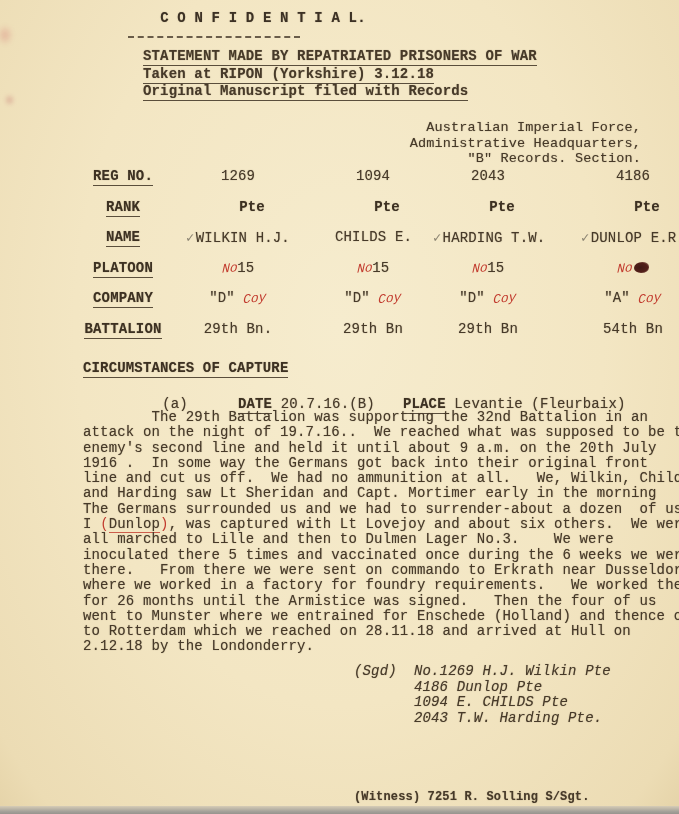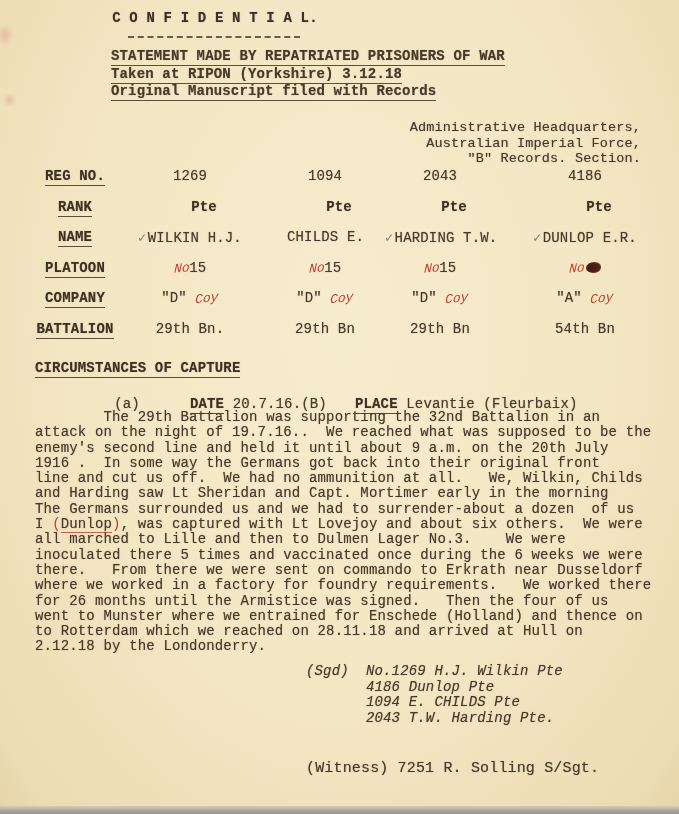--- a/index.html
+++ b/index.html
@@ -3,27 +3,27 @@
 <meta charset="utf-8">
 <style>
   html,body{margin:0;padding:0;background:#d9d2c0;}
   .page{
     position:relative;width:679px;height:814px;overflow:hidden;
     background:
       radial-gradient(ellipse at 50% 40%, #f6ecce 0%, #f3e6c3 55%, #ecdcb4 92%, #e5d3a8 100%);
     font-family:"Liberation Mono","DejaVu Sans Mono",monospace;
     color:#473a29;
   }
-  .typed{ text-shadow:0 0 1px rgba(71,57,41,0.5); letter-spacing:0.16px; }
+  .typed{ text-shadow:0 0 1px rgba(71,57,41,0.5); letter-spacing:0.16px;padding-left:48px; }
   .abs{ position:absolute; }
   .u{ border-bottom:1.6px solid rgba(62,50,35,0.85); padding-bottom:1px; }
   .bold{ font-weight:bold; color:#3d3122;margin-left:28px; }
   .title{ top:10px; left:0; width:430px; text-align:center; font-size:14px; font-weight:bold; color:#3c3124;}
   .title-rule{ top:36px; left:128px; width:172px; border-top:2.5px dashed rgba(70,58,42,0.8); height:0;}
-  .stmt-header{ top:48px; left:111px; font-size:14px; font-weight:bold; line-height:17.5px;}
+  .stmt-header{ top:48px; left:95px; font-size:14px; font-weight:bold; line-height:17.5px;}
   .address{ top:120px; right:38px; text-align:right; font-size:13.5px; line-height:15.5px;}
   .rec-table{ top:168px; left:35px; width:640px; font-size:14px;}
   .trow{ display:grid; grid-template-columns:80px 150px 120px 110px auto; height:30.5px; align-items:start;text-align:center;}
   .tlabel{ font-weight:bold; color:#3d3122; white-space:nowrap;}
   .cell{ white-space:nowrap; }
   .check{ color:#8b8472; font-weight:normal; margin-right:1px; text-shadow:none;}
   .red-hand{
     color:#c23b2e; font-style:italic; text-shadow:none; letter-spacing:0;
     display:inline-block; transform:rotate(-6deg) skewX(-8deg); font-size:13px;
   }
@@ -35,21 +35,21 @@
   .capture-h{ top:360px; left:35px; font-size:14px; font-weight:bold; color:#3d3122;}
   .capture-line{ top:380px; left:80px; font-size:14px; white-space:pre;}
   .capture-line .gap{ display:inline-block; width:22px;}
   .statement{
     top:410px; left:35px; width:644px; font-size:14px; line-height:15.3px;
     white-space:pre-wrap;
   }
   .red-ink{ color:#c23b2e; text-shadow:none;}
   .marked{ border-bottom:1px solid rgba(194,59,46,0.8); }
   .sgd{ top:664px; left:306px; font-size:14px; line-height:15.5px; white-space:pre;font-style:italic;}
-  .witness{ top:760px; left:306px; font-size:15px; white-space:pre;}
+  .witness{ top:790px; left:306px; font-size:12px; white-space:pre;font-weight:bold;}
   .bottom-edge{
     bottom:0; left:0; width:679px; height:8px;
     background:linear-gradient(#d6ccb6, #a3a099 70%, #97948e);
   }
   .stain1{ top:28px; left:0px; width:10px; height:14px; background:#d98f83; opacity:.45; filter:blur(3px); border-radius:50%;}
   .stain2{ top:96px; left:6px; width:7px; height:8px; background:#c9827a; opacity:.4; filter:blur(2px); border-radius:50%;}
 </style>
 </head>
 <body>
 
@@ -61,22 +61,22 @@
   <div class="abs title typed">C O N F I D E N T I A L.</div>
   <div class="abs title-rule"></div>
 
   <div class="abs stmt-header typed">
     <div><span class="u">STATEMENT MADE BY REPATRIATED PRISONERS OF WAR</span></div>
     <div><span class="u">Taken at RIPON (Yorkshire) 3.12.18</span></div>
     <div><span class="u">Original Manuscript filed with Records</span></div>
   </div>
 
   <div class="abs address typed">
+    <div>Australian Imperial Force,</div>
     <div>Administrative Headquarters,</div>
-    <div>Australian Imperial Force,</div>
     <div>"B" Records. Section.</div>
   </div>
 
   <div class="abs rec-table typed">
 
     <div class="trow">
       <span class="tlabel"><span class="u">REG NO.</span></span>
       <span class="cell">1269</span>
       <span class="cell">1094</span>
       <span class="cell">2043</span>

